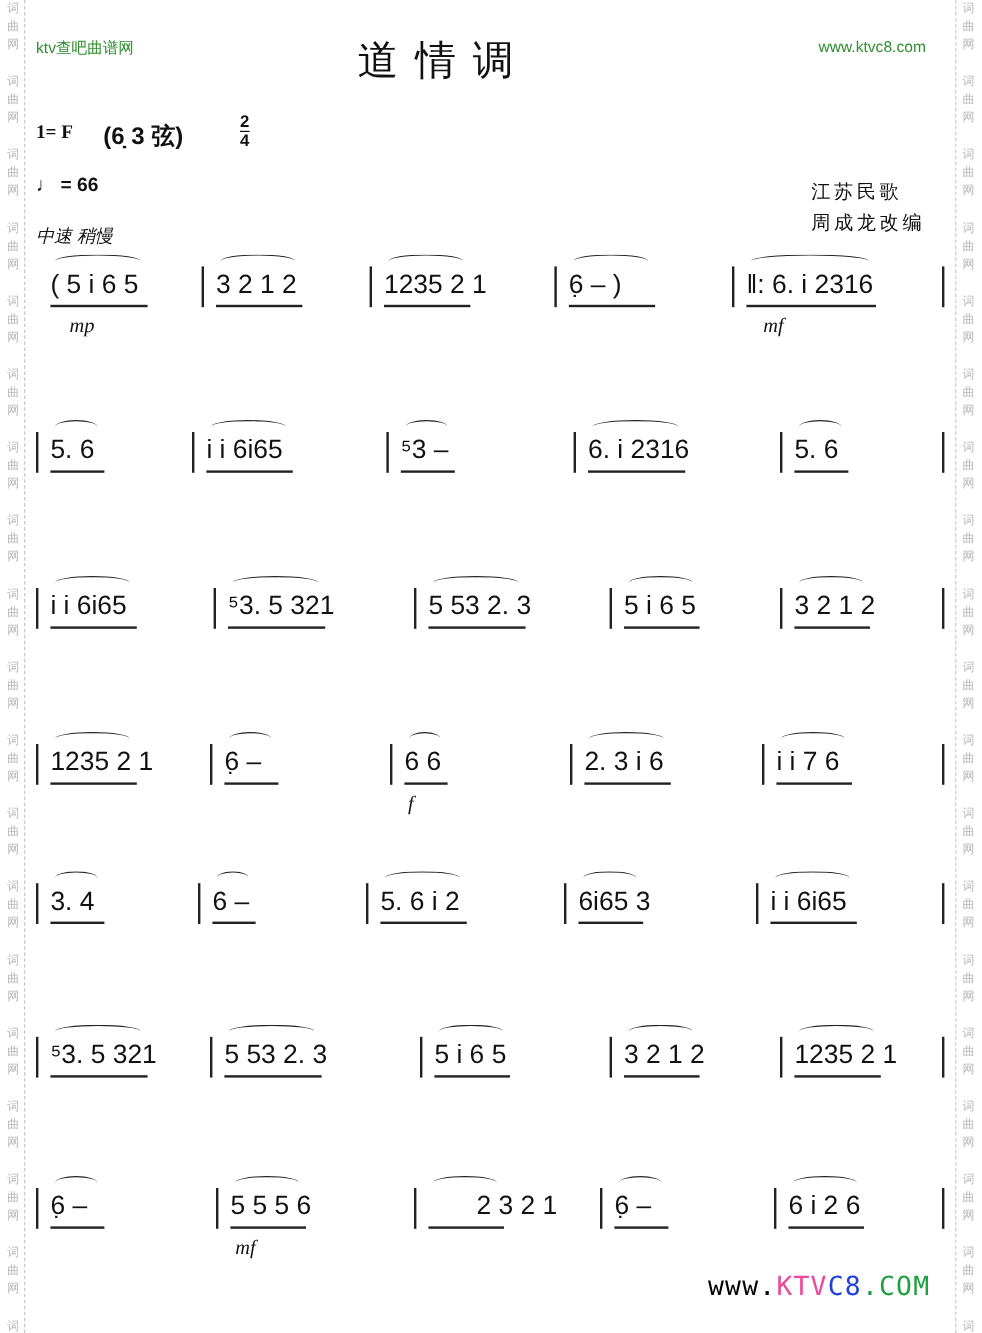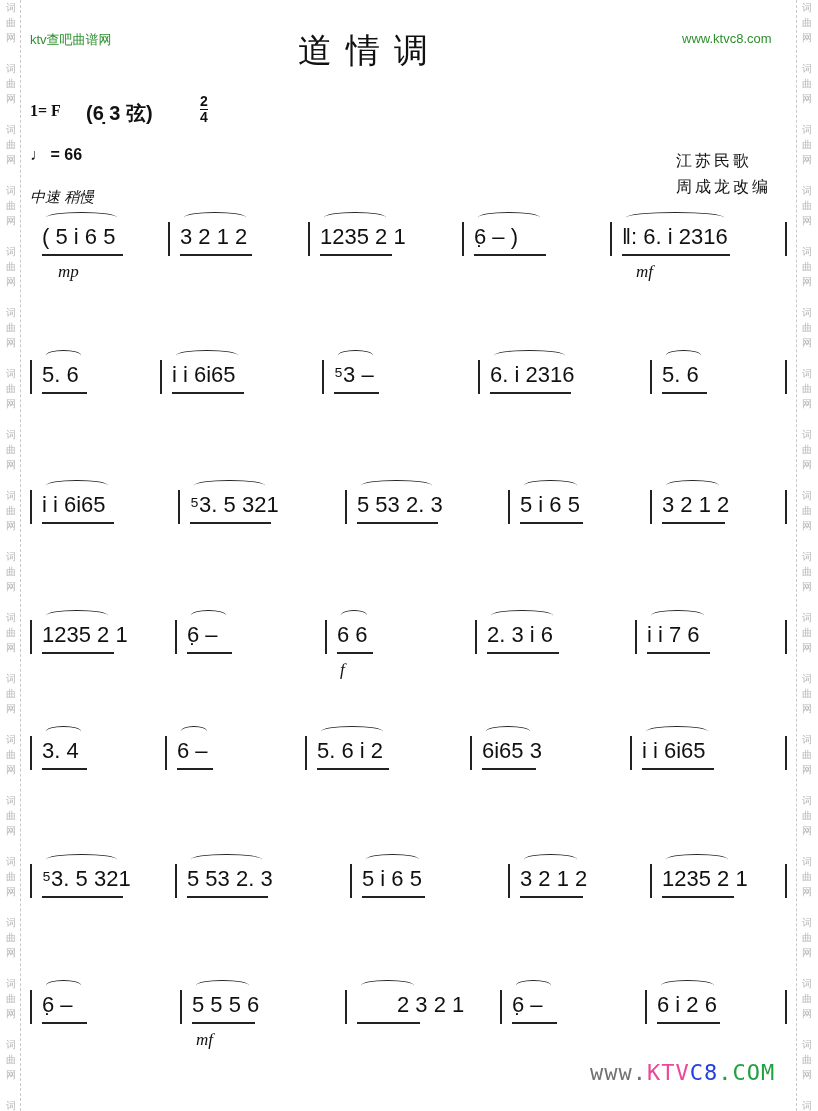--- a/index.html
+++ b/index.html
@@ -361,14 +361,14 @@
       <div class="note" style="left: 657px; top: 14px;">6 i 2 6</div>
       <div class="ul" style="left: 657px; top: 44px; width: 63px;"></div>
       <div class="slur" style="left: 661px; top: 2px; width: 53px;"></div>
       <div class="bar" style="left: 645px; top: 12px;"></div>
       <div class="bar" style="left: 785px; top: 12px;"></div>
       <div class="dyn" style="left: 196px; top: 52px;">mf</div>
     </div>
   </div>
 
 <div class="footer">
-  <span style="color:#737373">www.</span><span style="color:#ec4899">KTV</span><span style="color:#2040e0">C8</span><span style="color:#20a040">.COM</span>
+  <span style="color:#000000">www.</span><span style="color:#ec4899">KTV</span><span style="color:#2040e0">C8</span><span style="color:#20a040">.COM</span>
 </div>
 
 </body></html>

